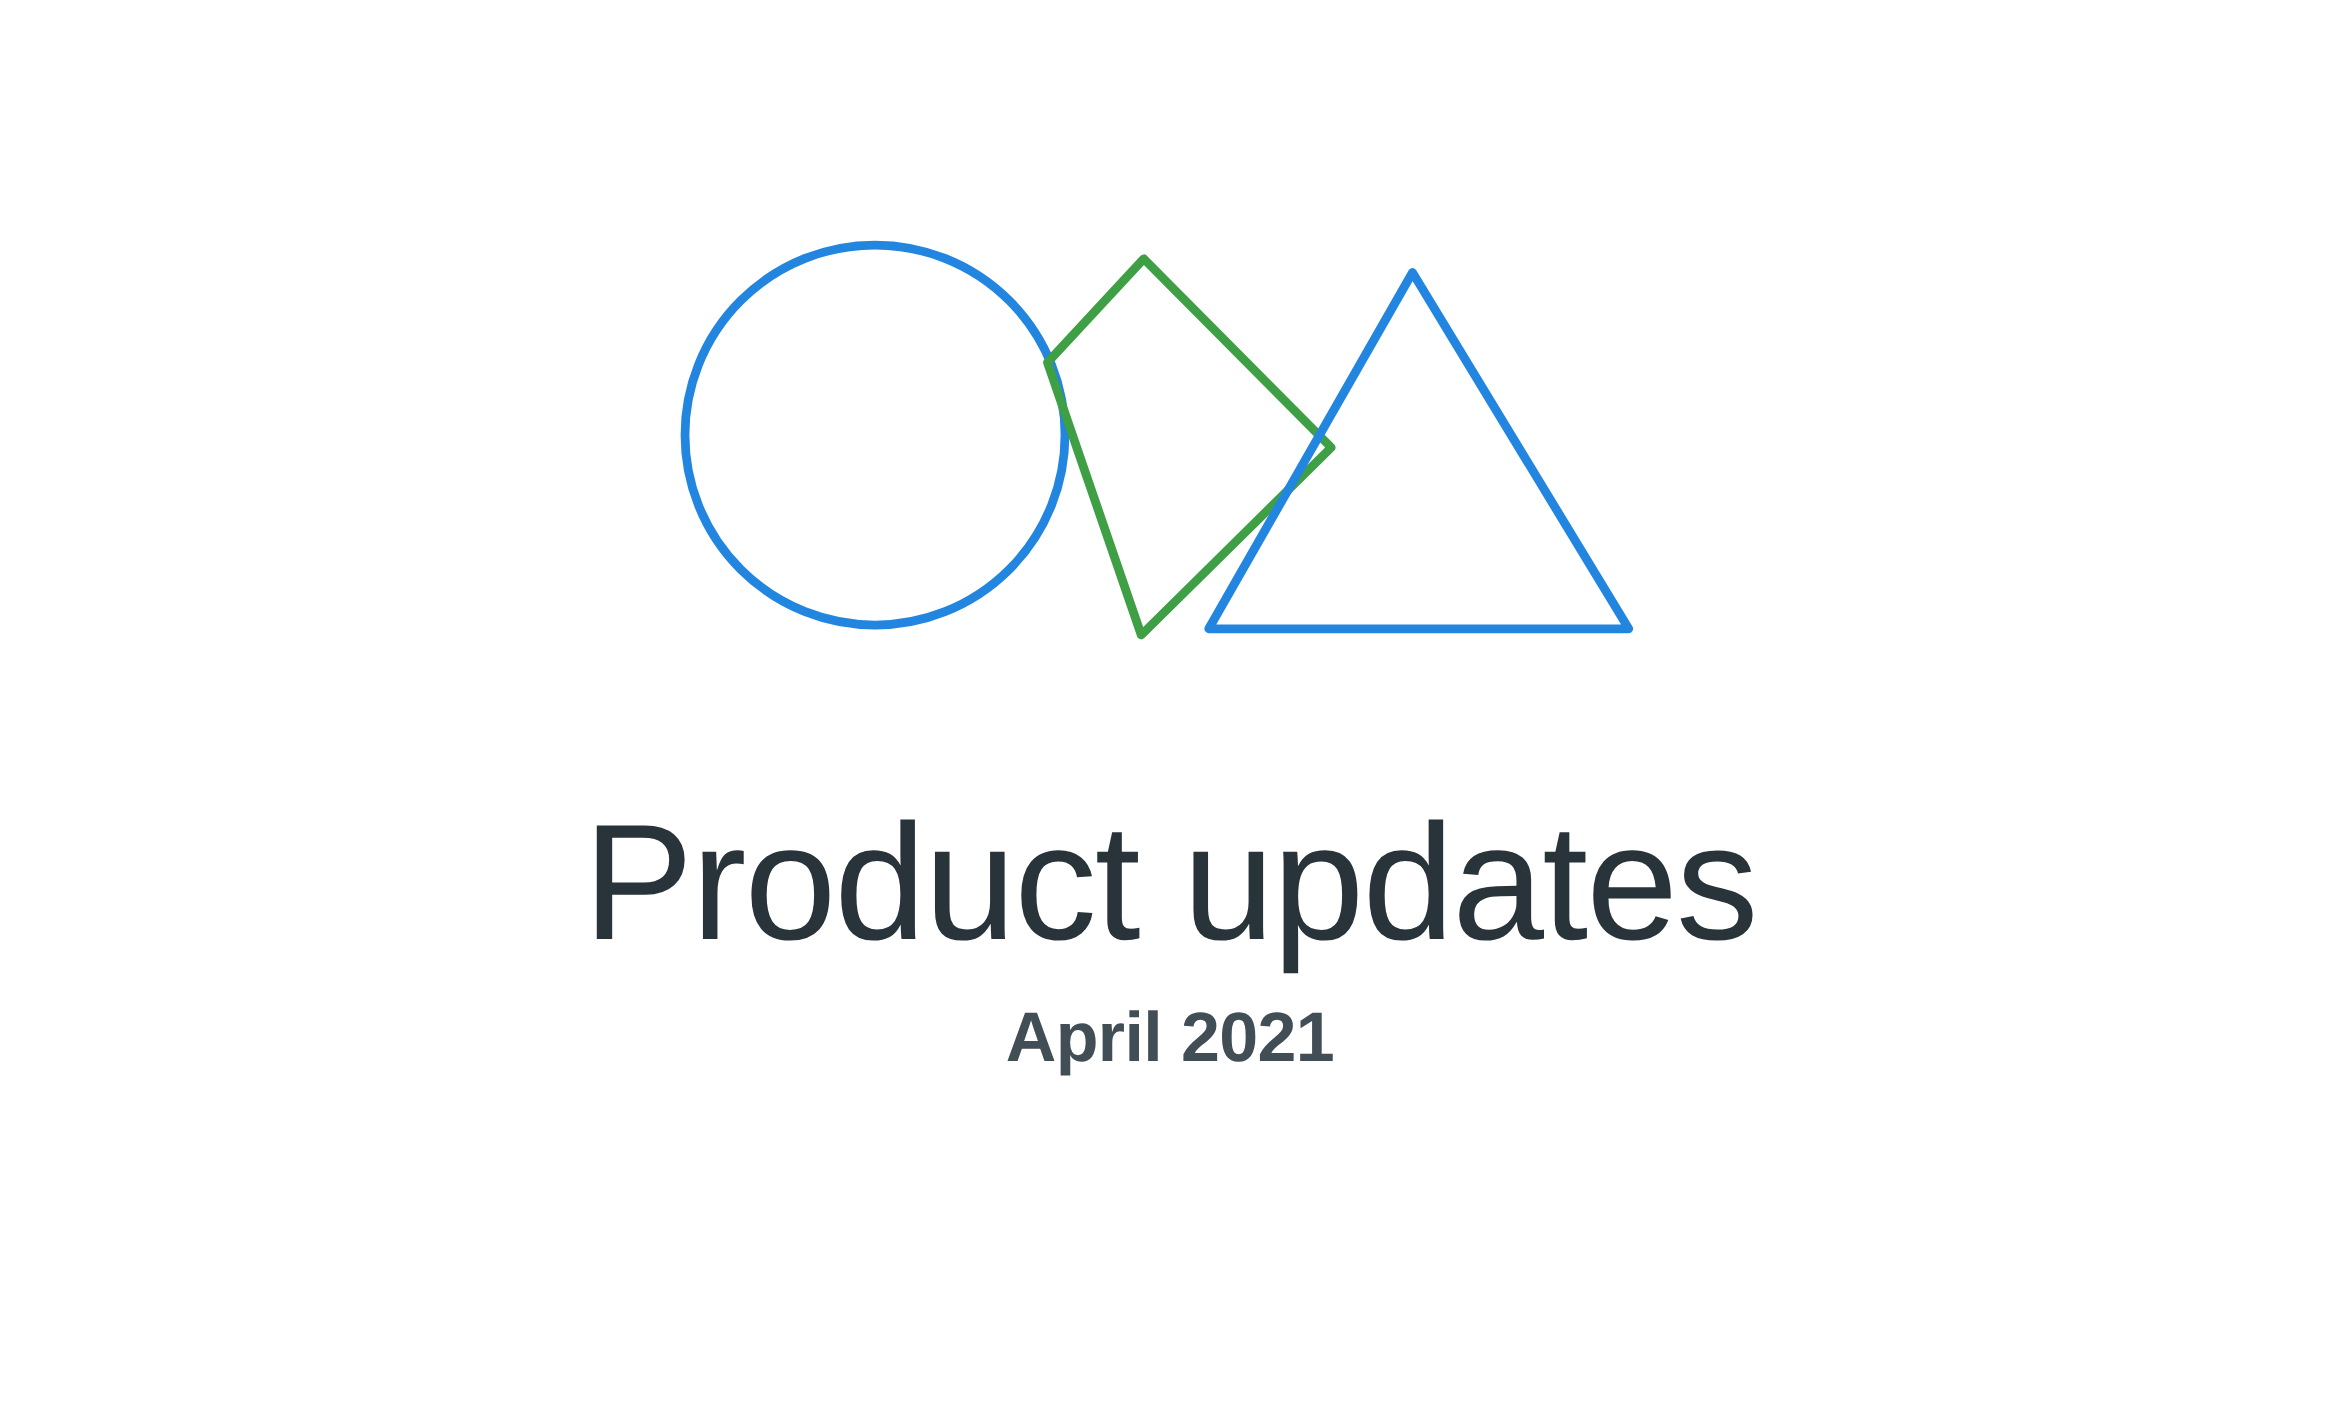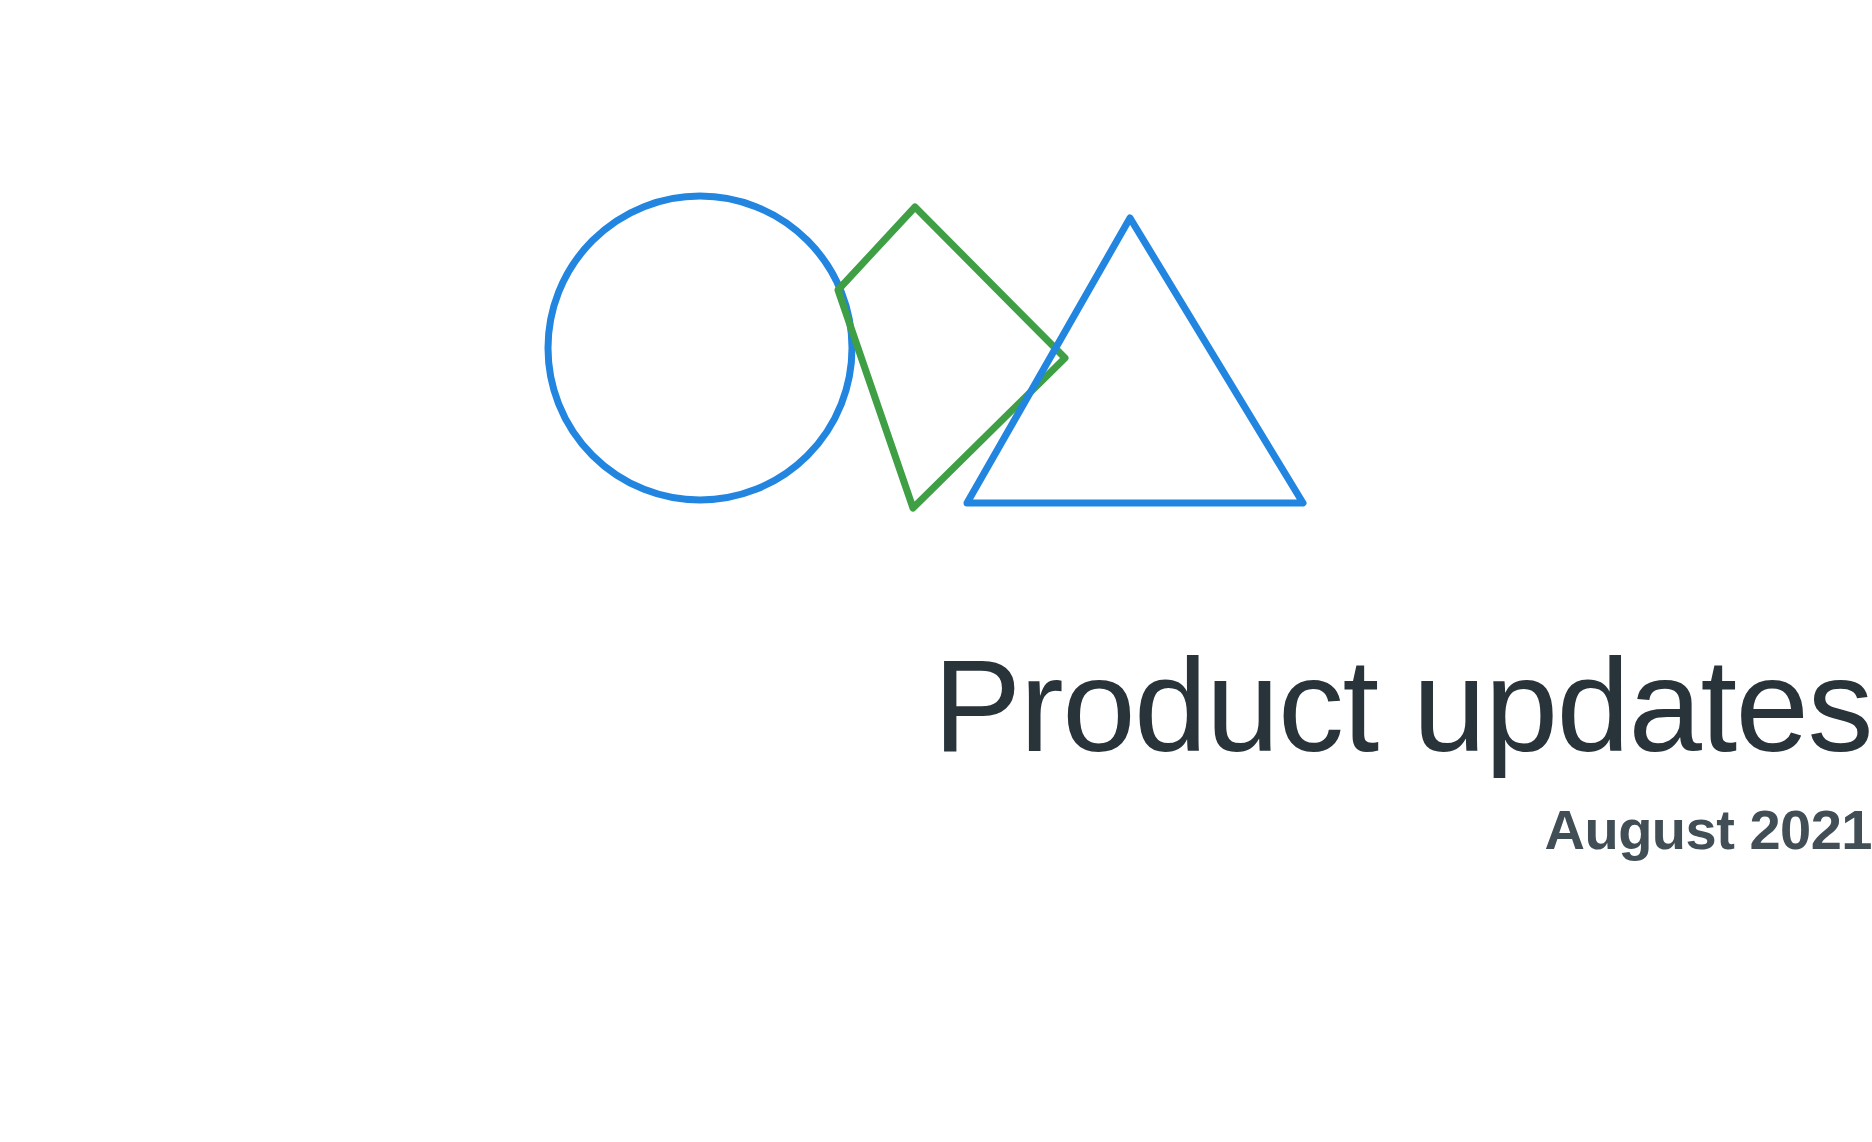--- a/index.html
+++ b/index.html
@@ -37,21 +37,21 @@
     width: 1872px;
     height: 560px;
   }
 
   
   #text-block {
     position: absolute;
     left: 0;
     top: 636px;
     width: 1872px;
-    text-align: right;
+    text-align: center;
   }
 
   #page-title {
     margin: 0;
     font-family: "Liberation Sans", sans-serif;
     font-size: 132px;
     line-height: 140px;
     font-weight: 500;
     letter-spacing: -1.5px;
     color: #28333a;
@@ -81,16 +81,16 @@
       <circle cx="700" cy="348" r="152" fill="none" stroke="#2286e0" stroke-width="7" stroke-linecap="round" stroke-linejoin="round"></circle>
 
       <polygon points="915,207 1065,358 913,508 838,290" fill="none" stroke="#3e9f45" stroke-width="7" stroke-linecap="round" stroke-linejoin="round"></polygon>
 
       <polygon points="1130,218 1303,503 967,503" fill="none" stroke="#2286e0" stroke-width="7" stroke-linecap="round" stroke-linejoin="round"></polygon>
     </svg>
   </div>
 
   <div id="text-block">
     <h1 id="page-title" style="color: rgb(40, 51, 58);">Product updates</h1>
-    <p id="page-subtitle" style="color: rgb(65, 78, 85);">August 2021</p>
+    <p id="page-subtitle" style="color: rgb(65, 78, 85);">April 2021</p>
   </div>
 
 </div>
 
 </body></html>

